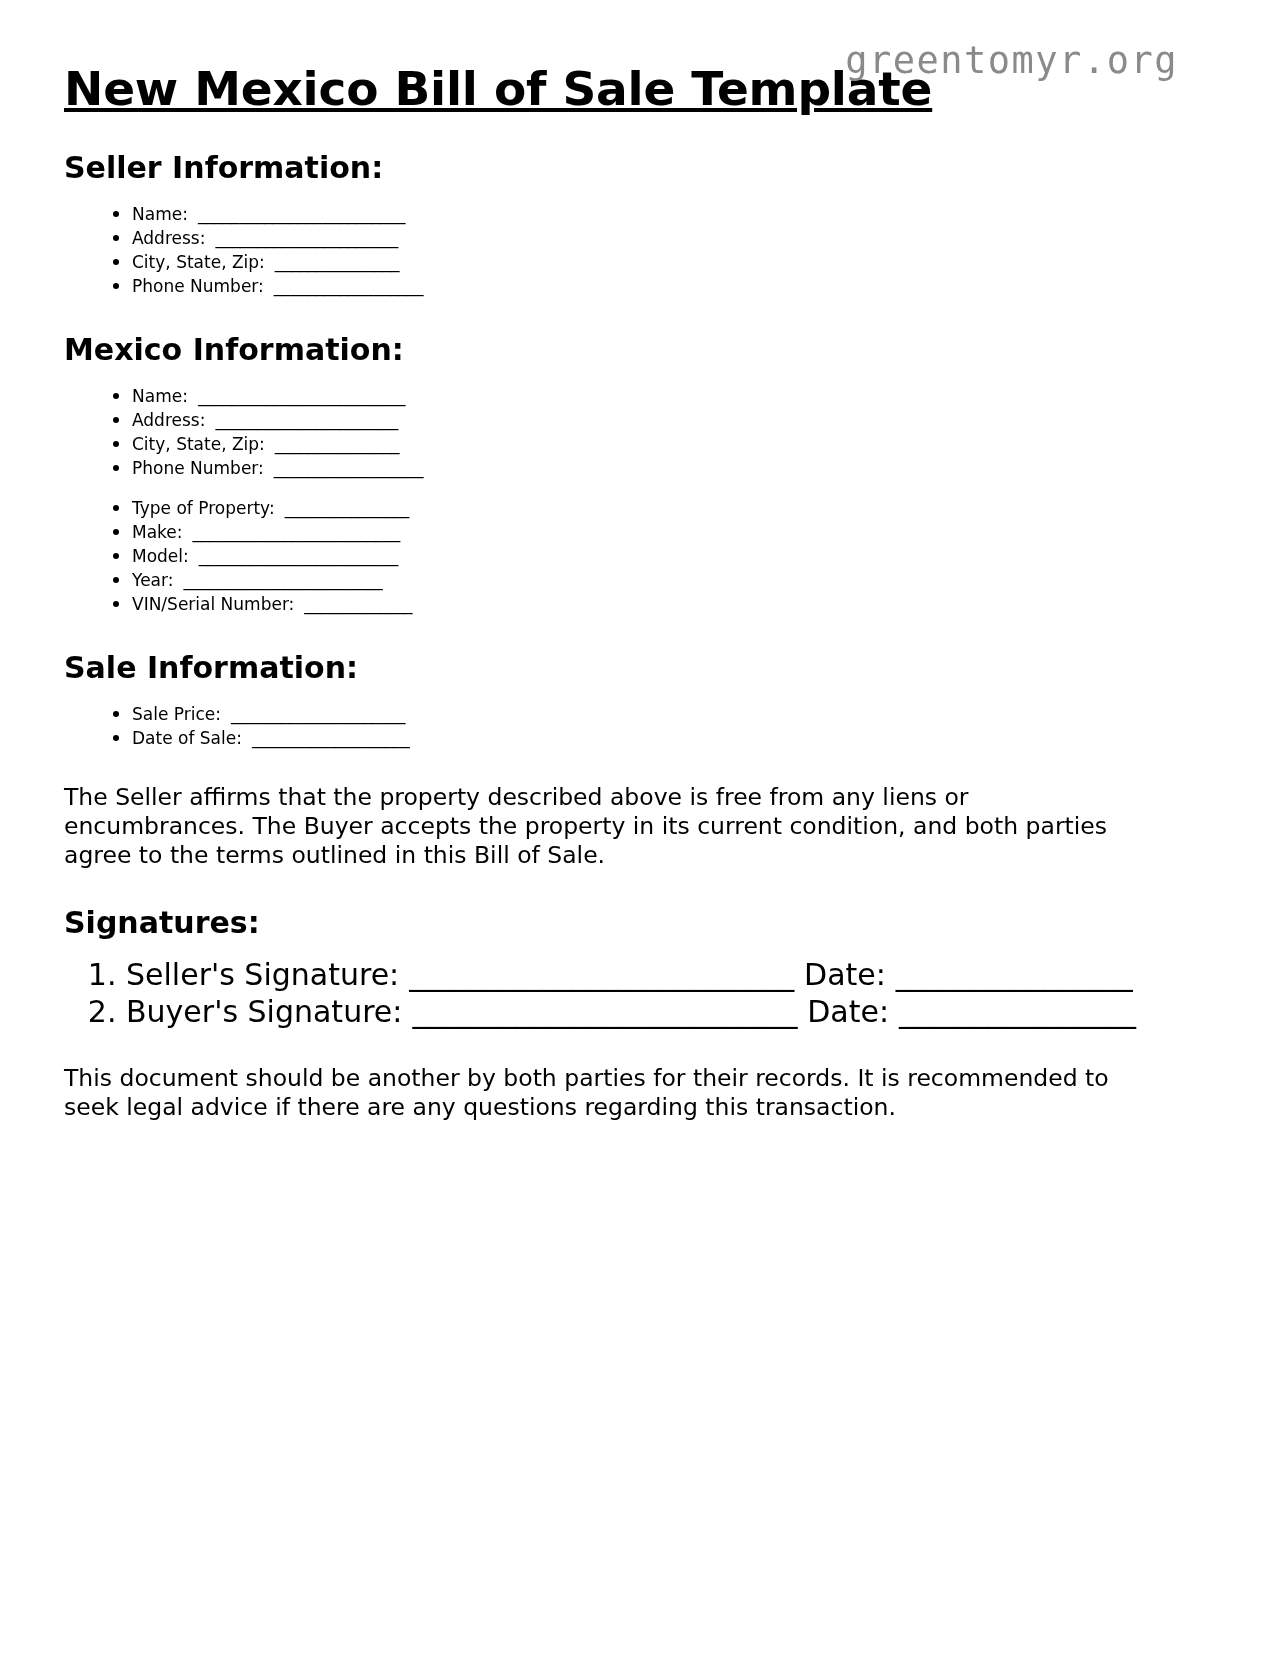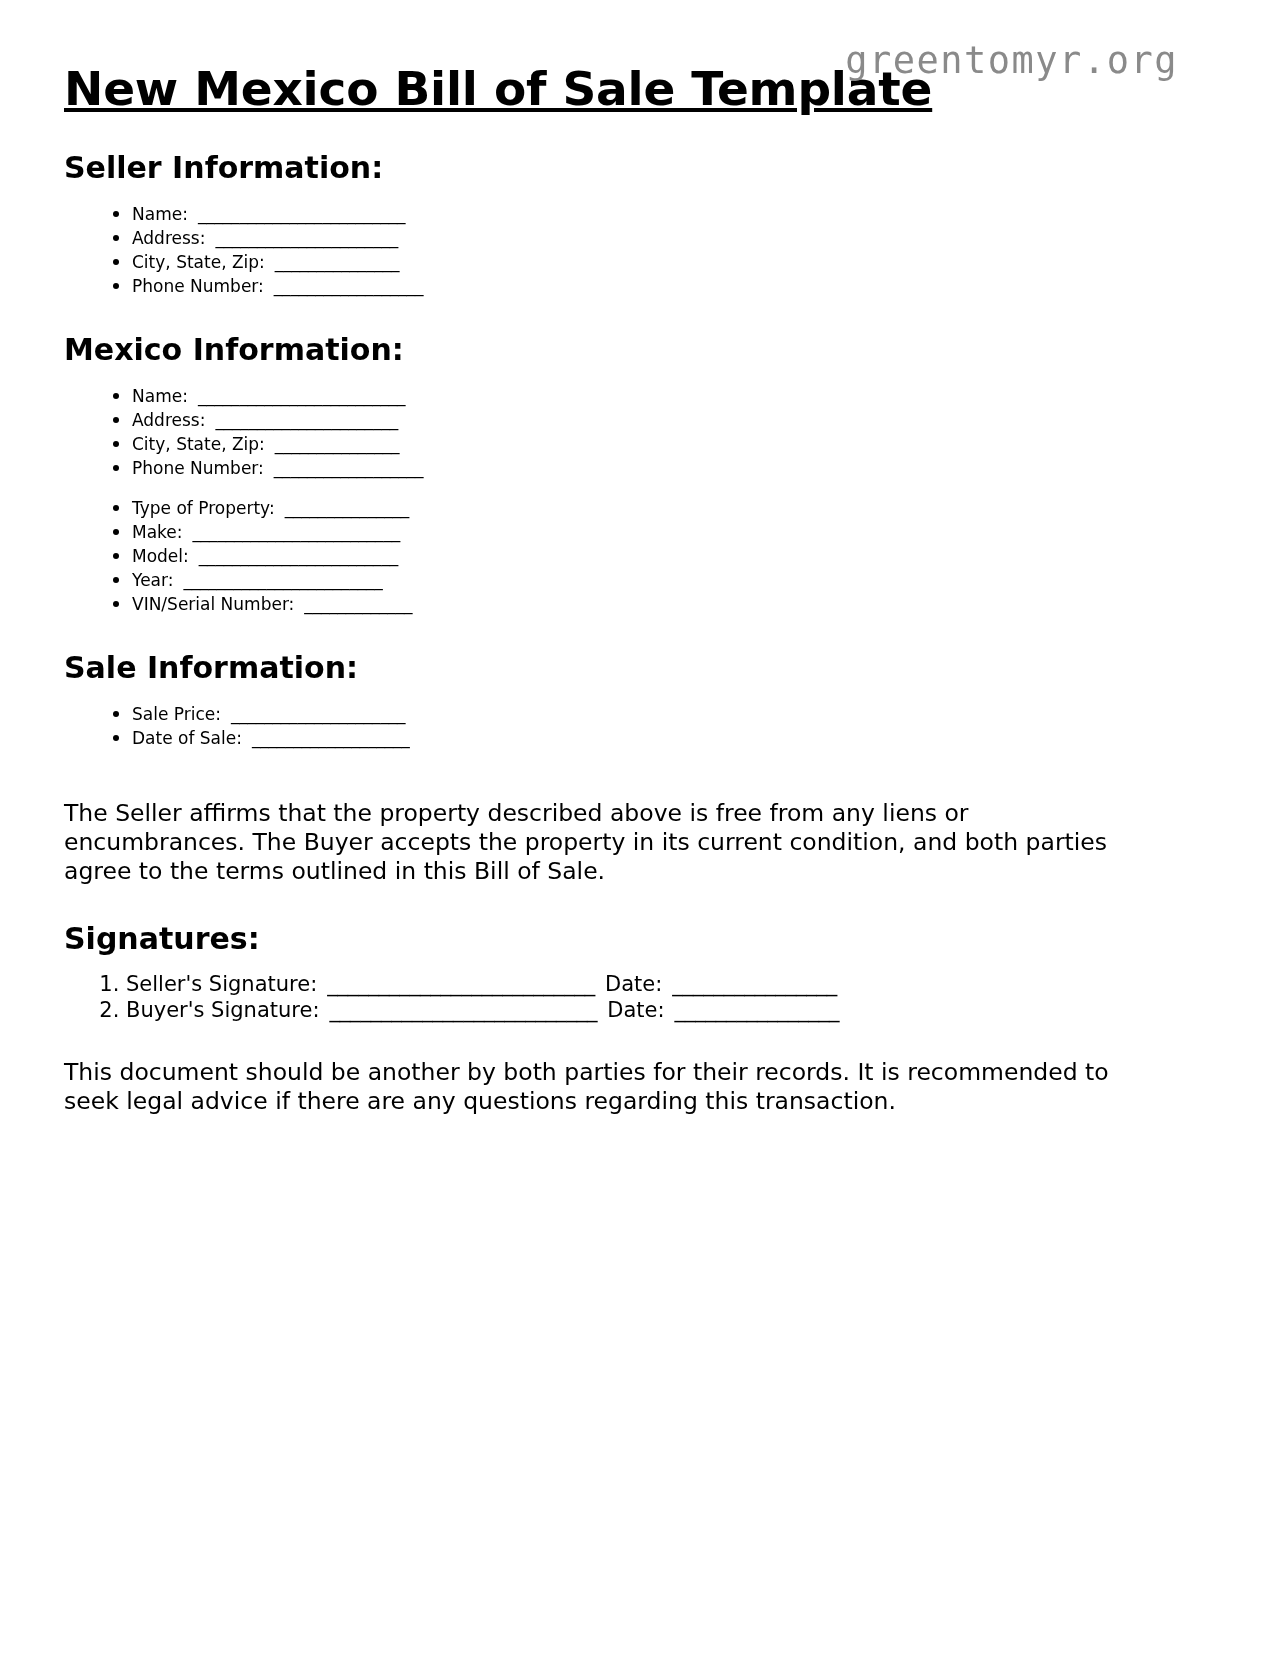--- a/index.html
+++ b/index.html
@@ -51,21 +51,21 @@
 
   
   .para {
     font-size: 23.5px;
     line-height: 1.24;
     margin: 0;
     color: #000;
     max-width: 1080px;
   }
   .para.intro { margin-top: 36px; }
-  .para.affirm { margin-top: 50px; }
+  .para.affirm { margin-top: 34px; }
   .para.closing { margin-top: 34px; }
 
   
   .section-heading {
     font-size: 30px;
     font-weight: bold;
     margin: 0;
     padding-top: 35px;
     color: #000;
   }
@@ -84,21 +84,21 @@
     white-space: nowrap;
   }
   ul.field-list li::marker {
     font-size: 20px;
   }
 
   ol.sig-list {
     list-style-type: decimal;
     margin: 16px 0 0 0;
     padding-left: 62px;
-    font-size: 21px;
+    font-size: 30px;
     line-height: 1.235;
   }
   ol.sig-list li {
     margin: 0;
     padding: 0;
     white-space: nowrap;
   }
 
   .blank {
     letter-spacing: -0.2px;

